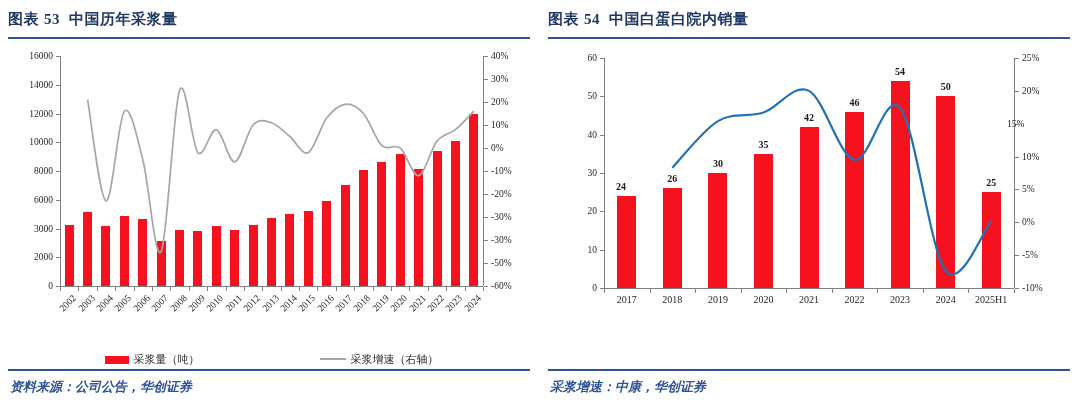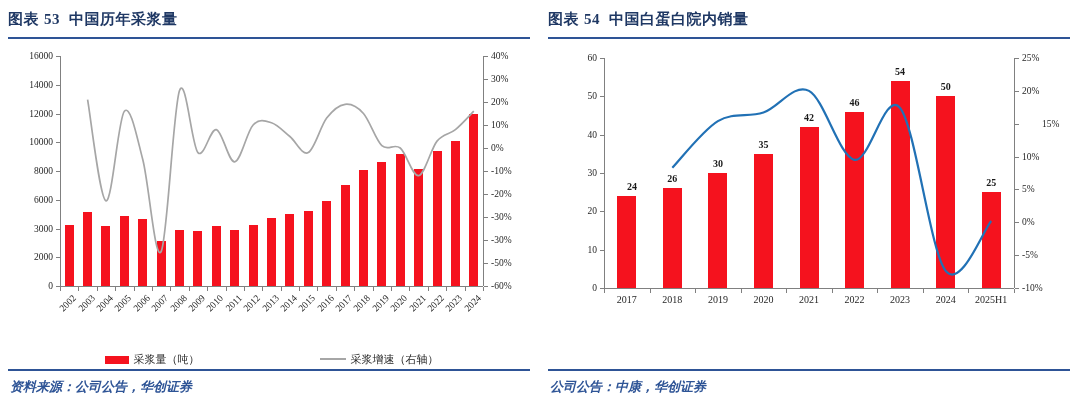--- a/index.html
+++ b/index.html
@@ -217,37 +217,37 @@
           <div class="y2lab" style="left: 460px; top: 240px;">-10%</div>
           <div class="tick" style="left: 453px; top: 207.143px;"></div>
           <div class="y2lab" style="left: 460px; top: 207.143px;">-5%</div>
           <div class="tick" style="left: 453px; top: 174.286px;"></div>
           <div class="y2lab" style="left: 460px; top: 174.286px;">0%</div>
           <div class="tick" style="left: 453px; top: 141.429px;"></div>
           <div class="y2lab" style="left: 460px; top: 141.429px;">5%</div>
           <div class="tick" style="left: 453px; top: 108.571px;"></div>
           <div class="y2lab" style="left: 460px; top: 108.571px;">10%</div>
           <div class="tick" style="left: 453px; top: 75.7143px;"></div>
-          <div class="y2lab" style="left: 480px; top: 75.7143px;">15%</div>
+          <div class="y2lab" style="left: 445px; top: 75.7143px;">15%</div>
           <div class="tick" style="left: 453px; top: 42.8571px;"></div>
           <div class="y2lab" style="left: 460px; top: 42.8571px;">20%</div>
           <div class="tick" style="left: 453px; top: 10px;"></div>
           <div class="y2lab" style="left: 460px; top: 10px;">25%</div>
           <div class="tickv" style="left: 42px; top: 241px;"></div>
           <div class="tickv" style="left: 87.5556px; top: 241px;"></div>
           <div class="tickv" style="left: 133.111px; top: 241px;"></div>
           <div class="tickv" style="left: 178.667px; top: 241px;"></div>
           <div class="tickv" style="left: 224.222px; top: 241px;"></div>
           <div class="tickv" style="left: 269.778px; top: 241px;"></div>
           <div class="tickv" style="left: 315.333px; top: 241px;"></div>
           <div class="tickv" style="left: 360.889px; top: 241px;"></div>
           <div class="tickv" style="left: 406.444px; top: 241px;"></div>
           <div class="tickv" style="left: 452px; top: 241px;"></div>
           <div class="bar" style="left: 55.2778px; bottom: 60px; width: 19px; height: 92px; background: rgb(245, 18, 30);"></div>
-          <div class="dlab" style="left: 52px; top: 133px; width: 36px;">24</div>
+          <div class="dlab" style="left: 41px; top: 133px; width: 36px;">24</div>
           <div class="bar" style="left: 100.833px; bottom: 60px; width: 19px; height: 99.6667px; background: rgb(245, 18, 30);"></div>
           <div class="dlab" style="left: 92.3333px; top: 125.333px; width: 36px;">26</div>
           <div class="bar" style="left: 146.389px; bottom: 60px; width: 19px; height: 115px; background: rgb(245, 18, 30);"></div>
           <div class="dlab" style="left: 137.889px; top: 110px; width: 36px;">30</div>
           <div class="bar" style="left: 191.944px; bottom: 60px; width: 19px; height: 134.167px; background: rgb(245, 18, 30);"></div>
           <div class="dlab" style="left: 183.444px; top: 90.8333px; width: 36px;">35</div>
           <div class="bar" style="left: 237.5px; bottom: 60px; width: 19px; height: 161px; background: rgb(245, 18, 30);"></div>
           <div class="dlab" style="left: 229px; top: 64px; width: 36px;">42</div>
           <div class="bar" style="left: 283.056px; bottom: 60px; width: 19px; height: 176.333px; background: rgb(245, 18, 30);"></div>
           <div class="dlab" style="left: 274.556px; top: 48.6667px; width: 36px;">46</div>
@@ -266,15 +266,15 @@
           <div class="xlab" style="left: 175.444px; top: 246px; width: 52px;">2020</div>
           <div class="xlab" style="left: 221px; top: 246px; width: 52px;">2021</div>
           <div class="xlab" style="left: 266.556px; top: 246px; width: 52px;">2022</div>
           <div class="xlab" style="left: 312.111px; top: 246px; width: 52px;">2023</div>
           <div class="xlab" style="left: 357.667px; top: 246px; width: 52px;">2024</div>
           <div class="xlab" style="left: 403.222px; top: 246px; width: 52px;">2025H1</div>
         </div>
       </div>
 
     <div class="rule-bot"></div>
-    <div class="source">公司公告：中康，华创证券</div>
+    <div class="source">采浆增速：中康，华创证券</div>
   </div>
 </div>
 
 </body></html>

